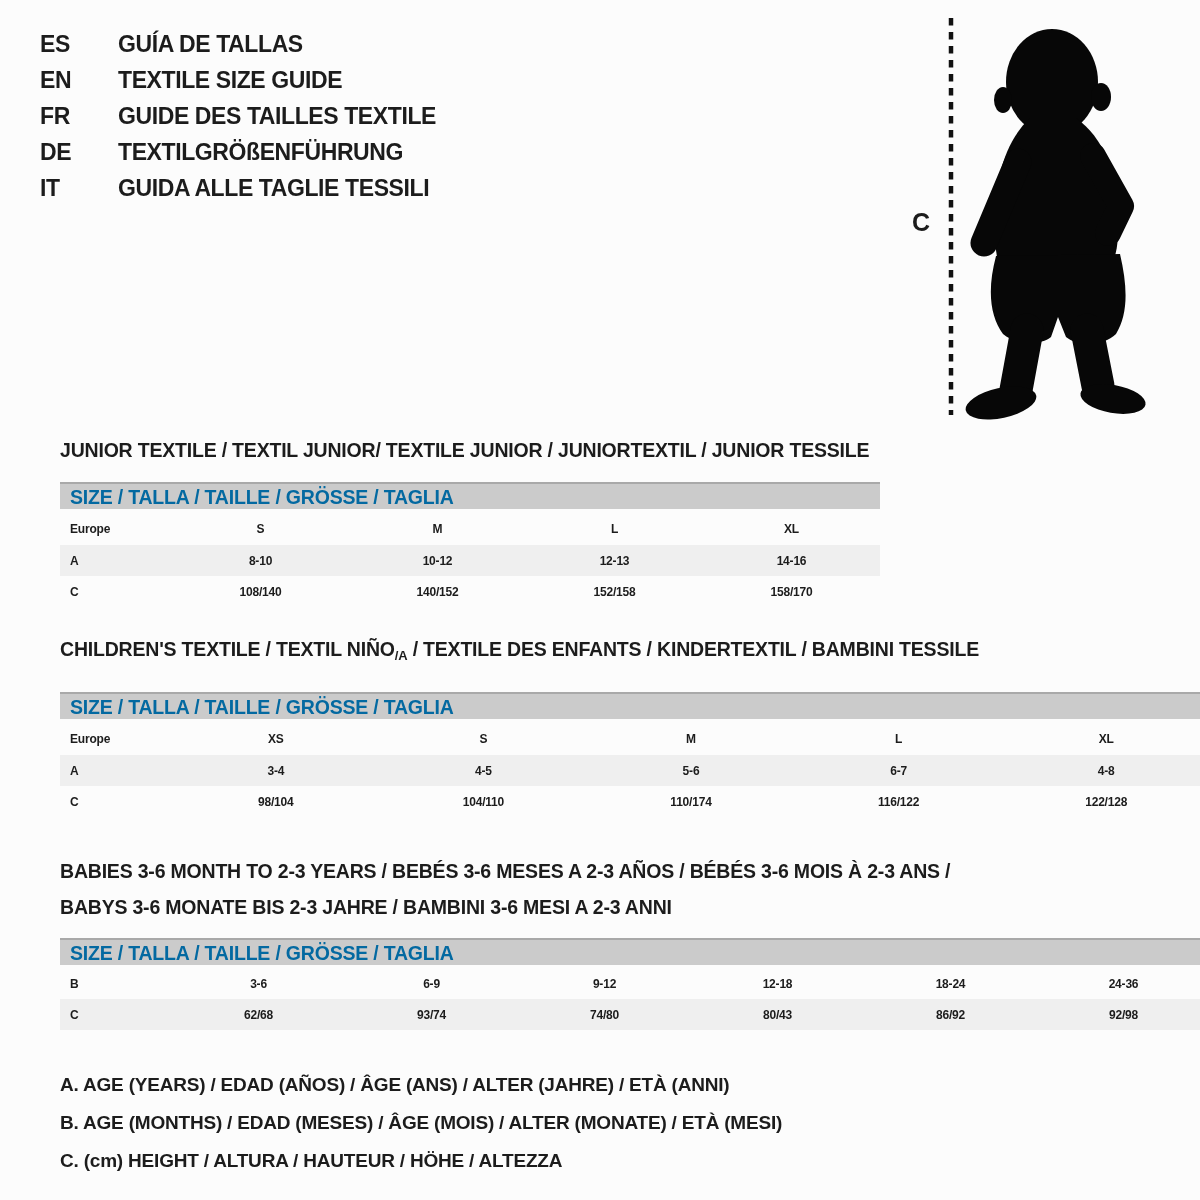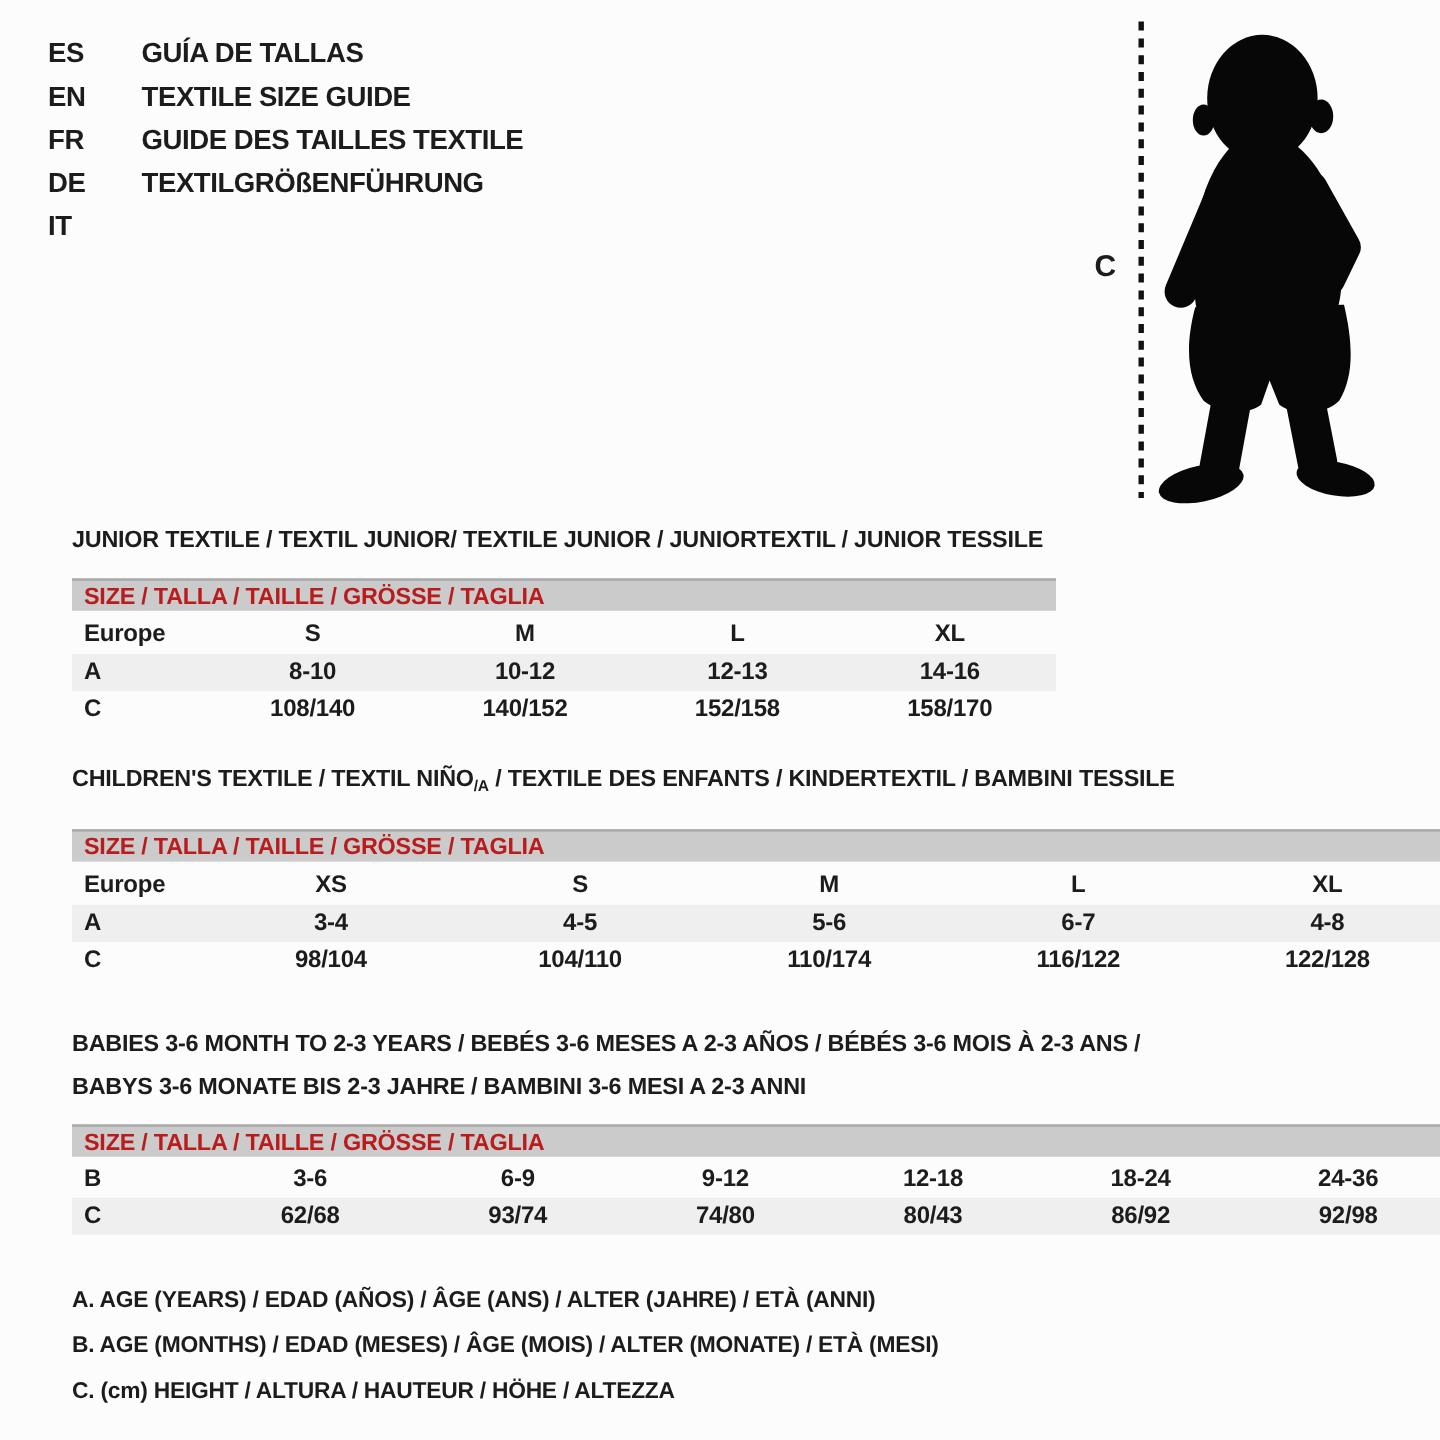--- a/index.html
+++ b/index.html
@@ -16,28 +16,28 @@
   .c-label{position:absolute;left:32px;top:208px;font-size:25px;font-weight:700;}
   .content{position:absolute;left:32px;top:430px;width:1150px;margin-left:28px;}
   .sec-heading{margin:0;font-size:19.5px;font-weight:700;letter-spacing:-0.2px;line-height:24px;}
   .junior-head{padding-top:8px;margin-bottom:20px;}
   .children-head{margin-bottom:24px;}
   .babies-head{line-height:36px;margin-bottom:13px;}
   .sub-a{font-size:13px;vertical-align:-4px;}
   .sec-children{margin-top:30px;}
   .sec-babies{margin-top:36px;}
   .size-bar{
-    background:#cbcbcb;border-top:2px solid #a9a9a9;color:#b91c1c;
+    background:#cbcbcb;border-top:2px solid #a9a9a9;color:#0369a1;
     font-weight:700;font-size:19.5px;height:27px;line-height:27px;
     padding-left:10px;margin-bottom:3px;box-sizing:border-box;
     letter-spacing:-0.2px;
   }
   .size-bar.w-junior{width:820px;}
   .size-bar.w-wide{width:1150px;}
-  .trow{display:grid;align-items:center;font-weight:700;font-size:20px;height:31px;letter-spacing:-0.2px;}
+  .trow{display:grid;align-items:center;font-weight:700;font-size:12px;height:31px;letter-spacing:-0.2px;}
   .trow.head-row{height:33px;}
   .junior-grid{grid-template-columns:112px repeat(4,1fr);width:820px;}
   .children-grid{grid-template-columns:112px repeat(5,1fr);width:1150px;}
   .babies-grid{grid-template-columns:112px repeat(6,1fr);width:1150px;}
   .cell{text-align:center;}
   .cell.first{text-align:left;padding-left:10px;}
   .shade{background:#efefef;}
   .legend{margin-top:36px;font-weight:700;font-size:19px;line-height:38px;letter-spacing:-0.2px;}
 </style>
 </head>
@@ -57,20 +57,21 @@
     <div class="lang-row">
       <span class="lang-code">FR</span>
       <span class="lang-label">GUIDE DES TAILLES TEXTILE</span>
     </div>
     <div class="lang-row">
       <span class="lang-code">DE</span>
       <span class="lang-label">TEXTILGRÖßENFÜHRUNG</span>
     </div>
     <div class="lang-row">
       <span class="lang-code">IT</span>
+      <span class="lang-label">GUIDA ALLE TAGLIE TESSILI</span>
     </div>
   </div>
 
   <div class="figure">
     <span class="c-label">C</span>
     <svg viewBox="0 0 320 430" width="320" height="430">
       <line x1="71" y1="18" x2="71" y2="415" stroke="#111111" stroke-width="4.5" stroke-dasharray="7.5 6.5"></line>
       <g fill="#070707">
         <ellipse cx="172" cy="82" rx="46" ry="53"></ellipse>
         <ellipse cx="123" cy="100" rx="9" ry="13"></ellipse>

